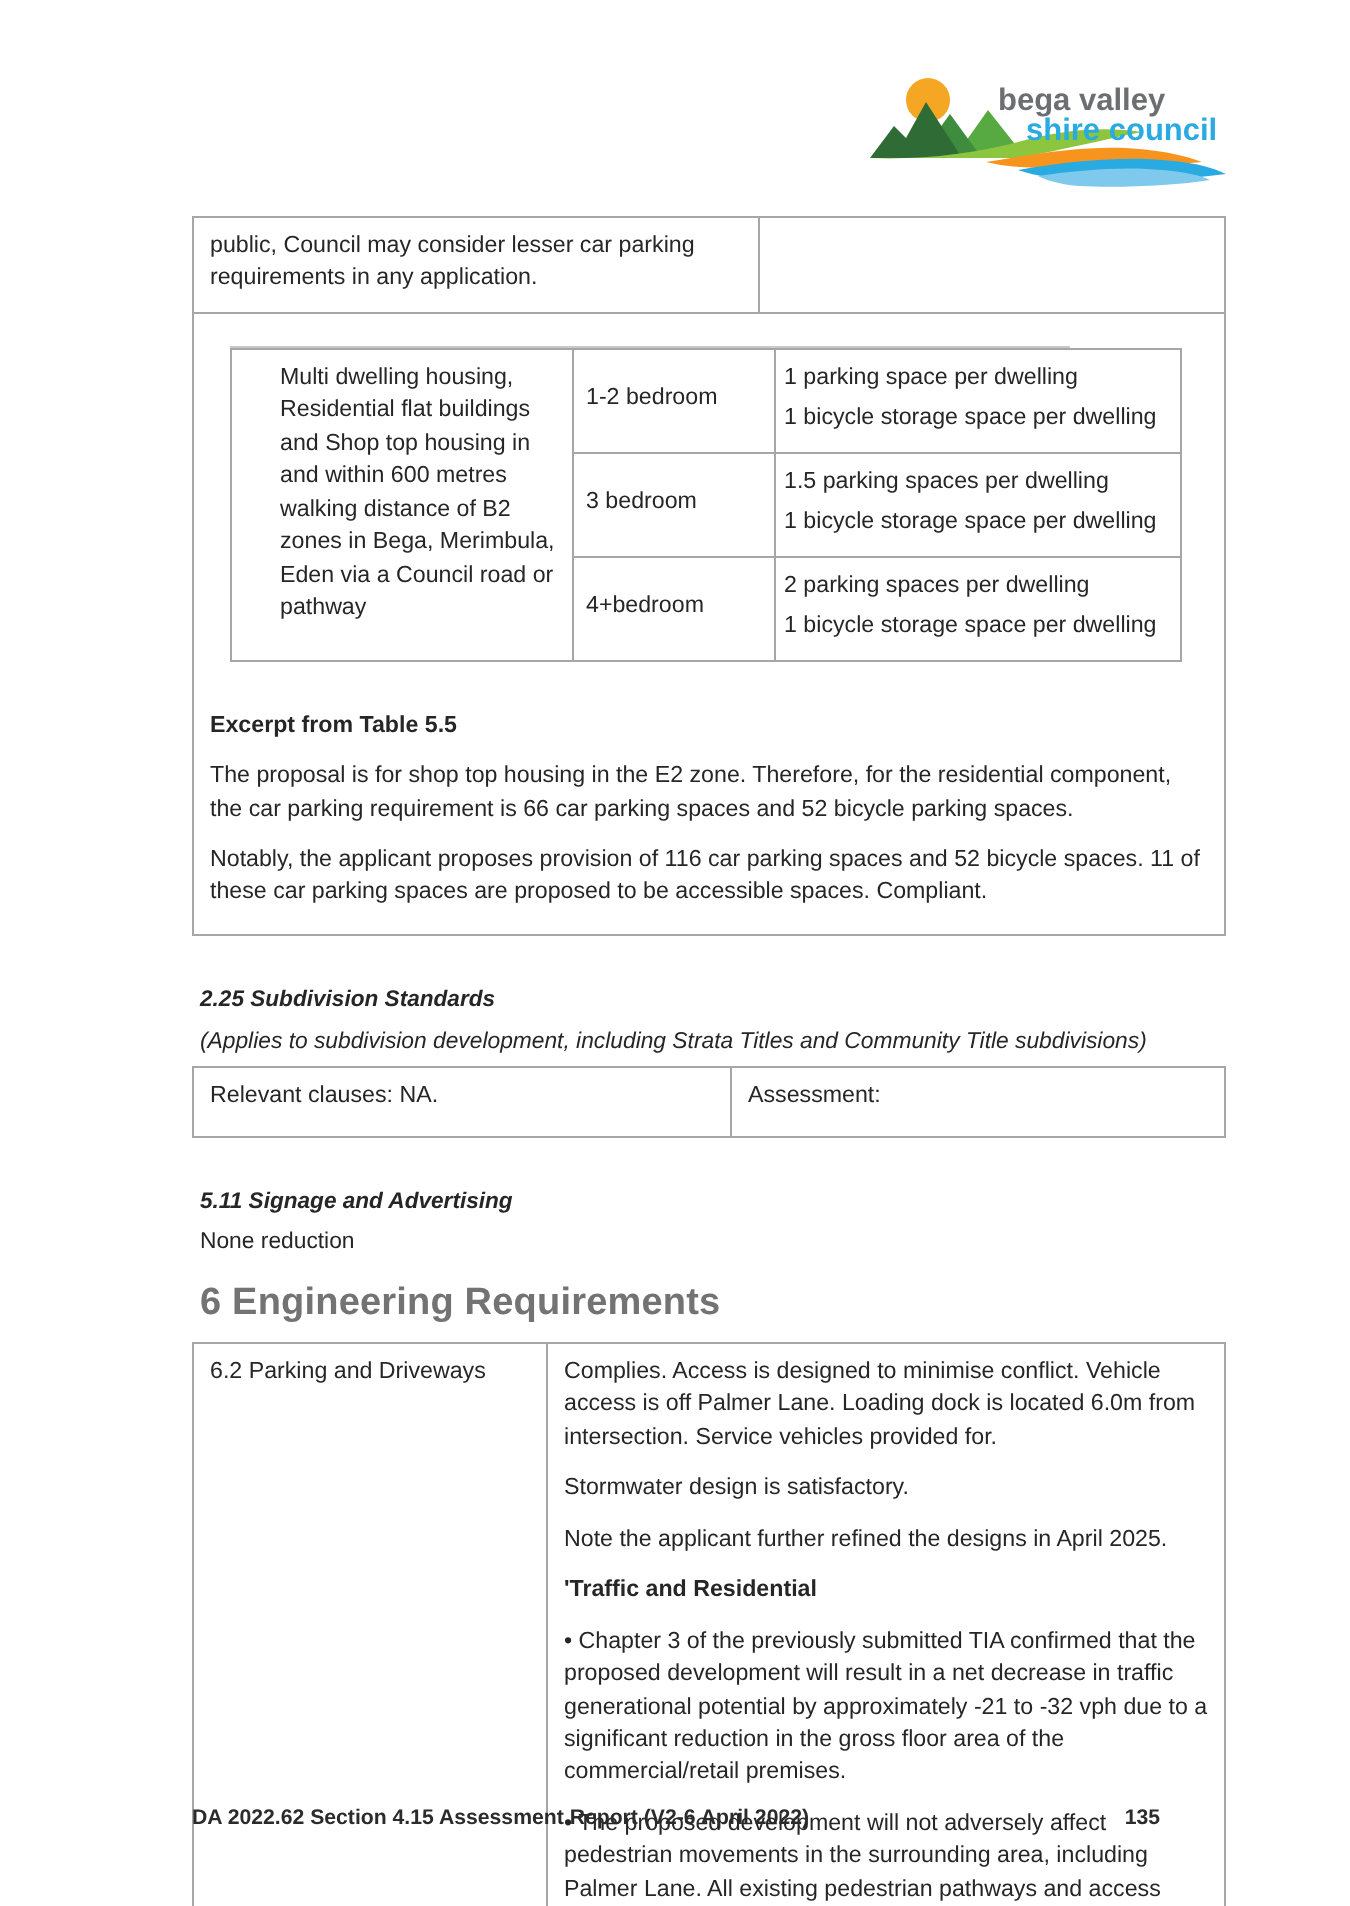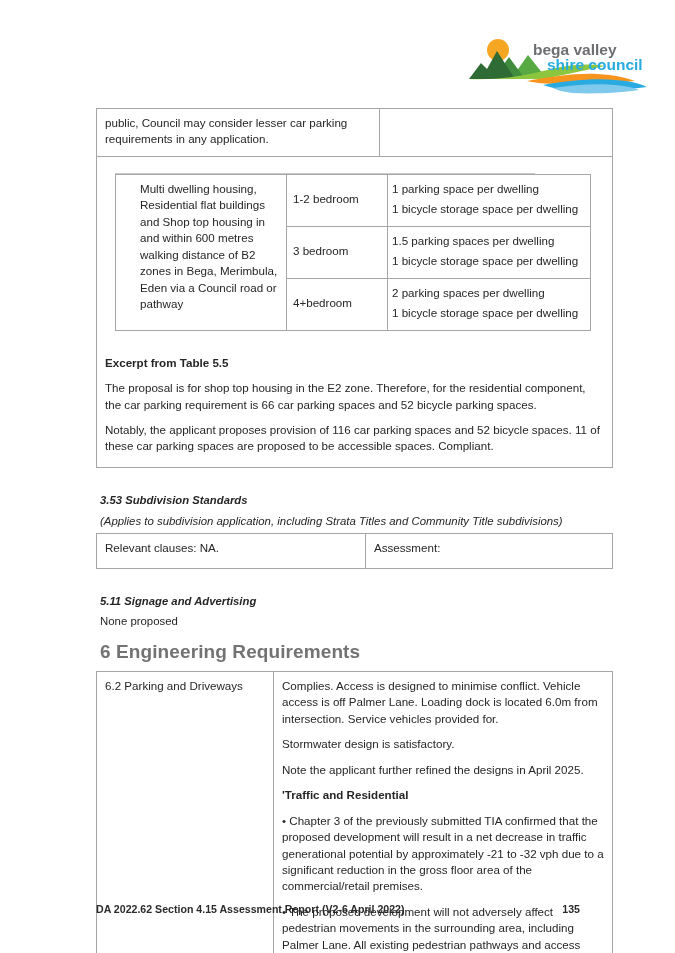--- a/index.html
+++ b/index.html
@@ -13,21 +13,21 @@
     position: relative;
     font-family: "Liberation Sans", sans-serif;
     color: #262626;
     overflow: hidden;
   }
 
   
   .logo-block {
     position: absolute;
     top: 33px;
-    left: 465px;
+    left: 431px;
     width: 190px;
     height: 62px;
     text-align: center;
   }
   .logo-svg { display: block; width: 190px; height: 62px; }
 
   
   .page {
     position: absolute;
     left: 96px;
@@ -209,34 +209,34 @@
         <div style="height:22px"></div>
 
         <p class="cell-p bold">Excerpt from Table 5.5</p>
         <p class="cell-p">The proposal is for shop top housing in the E2 zone.  Therefore, for the residential component, the car parking requirement is 66 car parking spaces and 52 bicycle parking spaces.</p>
         <p class="cell-p">Notably, the applicant proposes provision of 116 car parking spaces and 52 bicycle spaces.  11 of these car parking spaces are proposed to be accessible spaces.  Compliant.</p>
       </td>
     </tr>
   </tbody>
     </table>
 
-  <div class="sec-head">3.53 Subdivision Standards</div>
-  <div class="sec-sub">(Applies to subdivision application, including Strata Titles and Community Title subdivisions)</div>
+  <div class="sec-head">2.25 Subdivision Standards</div>
+  <div class="sec-sub">(Applies to subdivision development, including Strata Titles and Community Title subdivisions)</div>
 
   <table class="doc-table tbl-sub">
     <tbody>
         <tr>
       <td class="c1">Relevant clauses:  NA.</td>
       <td class="c2">Assessment:</td>
     </tr>
   </tbody>
     </table>
 
   <div class="sec-head">5.11 Signage and Advertising</div>
-  <div class="sec-plain">None proposed</div>
+  <div class="sec-plain">None reduction</div>
 
   <div class="h1-blue">6 Engineering Requirements</div>
 
   <table class="doc-table tbl-eng">
     <tbody>
         <tr>
       <td class="c1">6.2 Parking and Driveways</td>
       <td class="c2">
         <p class="cell-p">Complies. Access is designed to minimise conflict.  Vehicle access is off Palmer Lane.  Loading dock is located 6.0m from intersection.  Service vehicles provided for.</p>
         <p class="cell-p">Stormwater design is satisfactory.</p>

